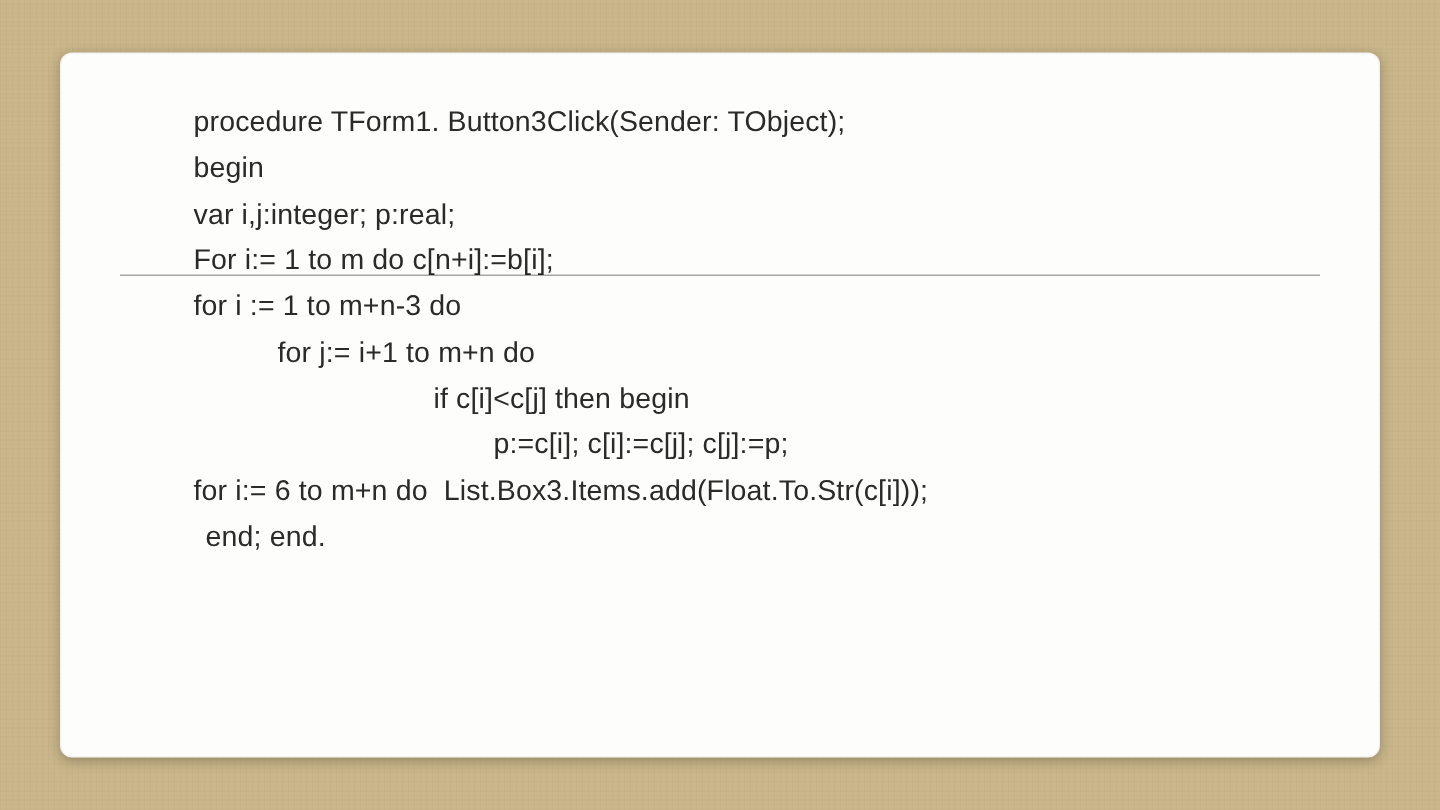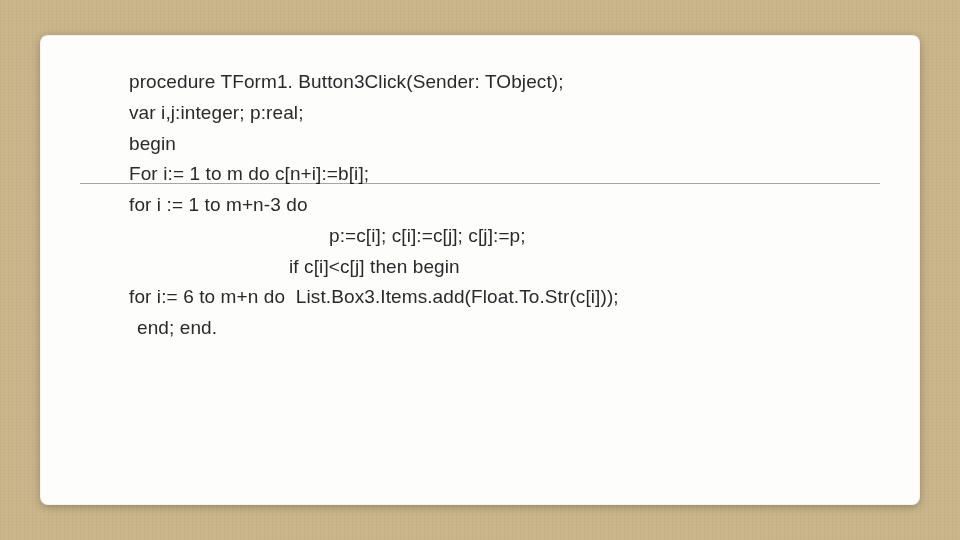--- a/index.html
+++ b/index.html
@@ -42,21 +42,22 @@
   .i2 { padding-left: 160px; }
   .i3 { padding-left: 200px; }
   .i4 { padding-left: 320px; }
   .i5 { padding-left: 8px; }
 </style>
 </head>
 <body>
 
 <div class="card">
   <div class="line">procedure TForm1. Button3Click(Sender: TObject);</div>
+  <div class="line">begin</div>
   <div class="line">var i,j:integer; p:real;</div>
-  <div class="line">begin</div>
   <div class="line">For i:= 1 to m do c[n+i]:=b[i];</div>
   <div class="line">for i := 1 to m+n-3 do</div>
+  <div class="line i1">for j:= i+1 to m+n do</div>
+  <div class="line i2">if c[i]&lt;c[j] then begin</div>
   <div class="line i3">p:=c[i]; c[i]:=c[j]; c[j]:=p;</div>
-  <div class="line i2">if c[i]&lt;c[j] then begin</div>
   <div class="line">for i:= 6 to m+n do  List.Box3.Items.add(Float.To.Str(c[i]));</div>
   <div class="line i5">end; end.</div>
 </div>
 
 </body></html>

